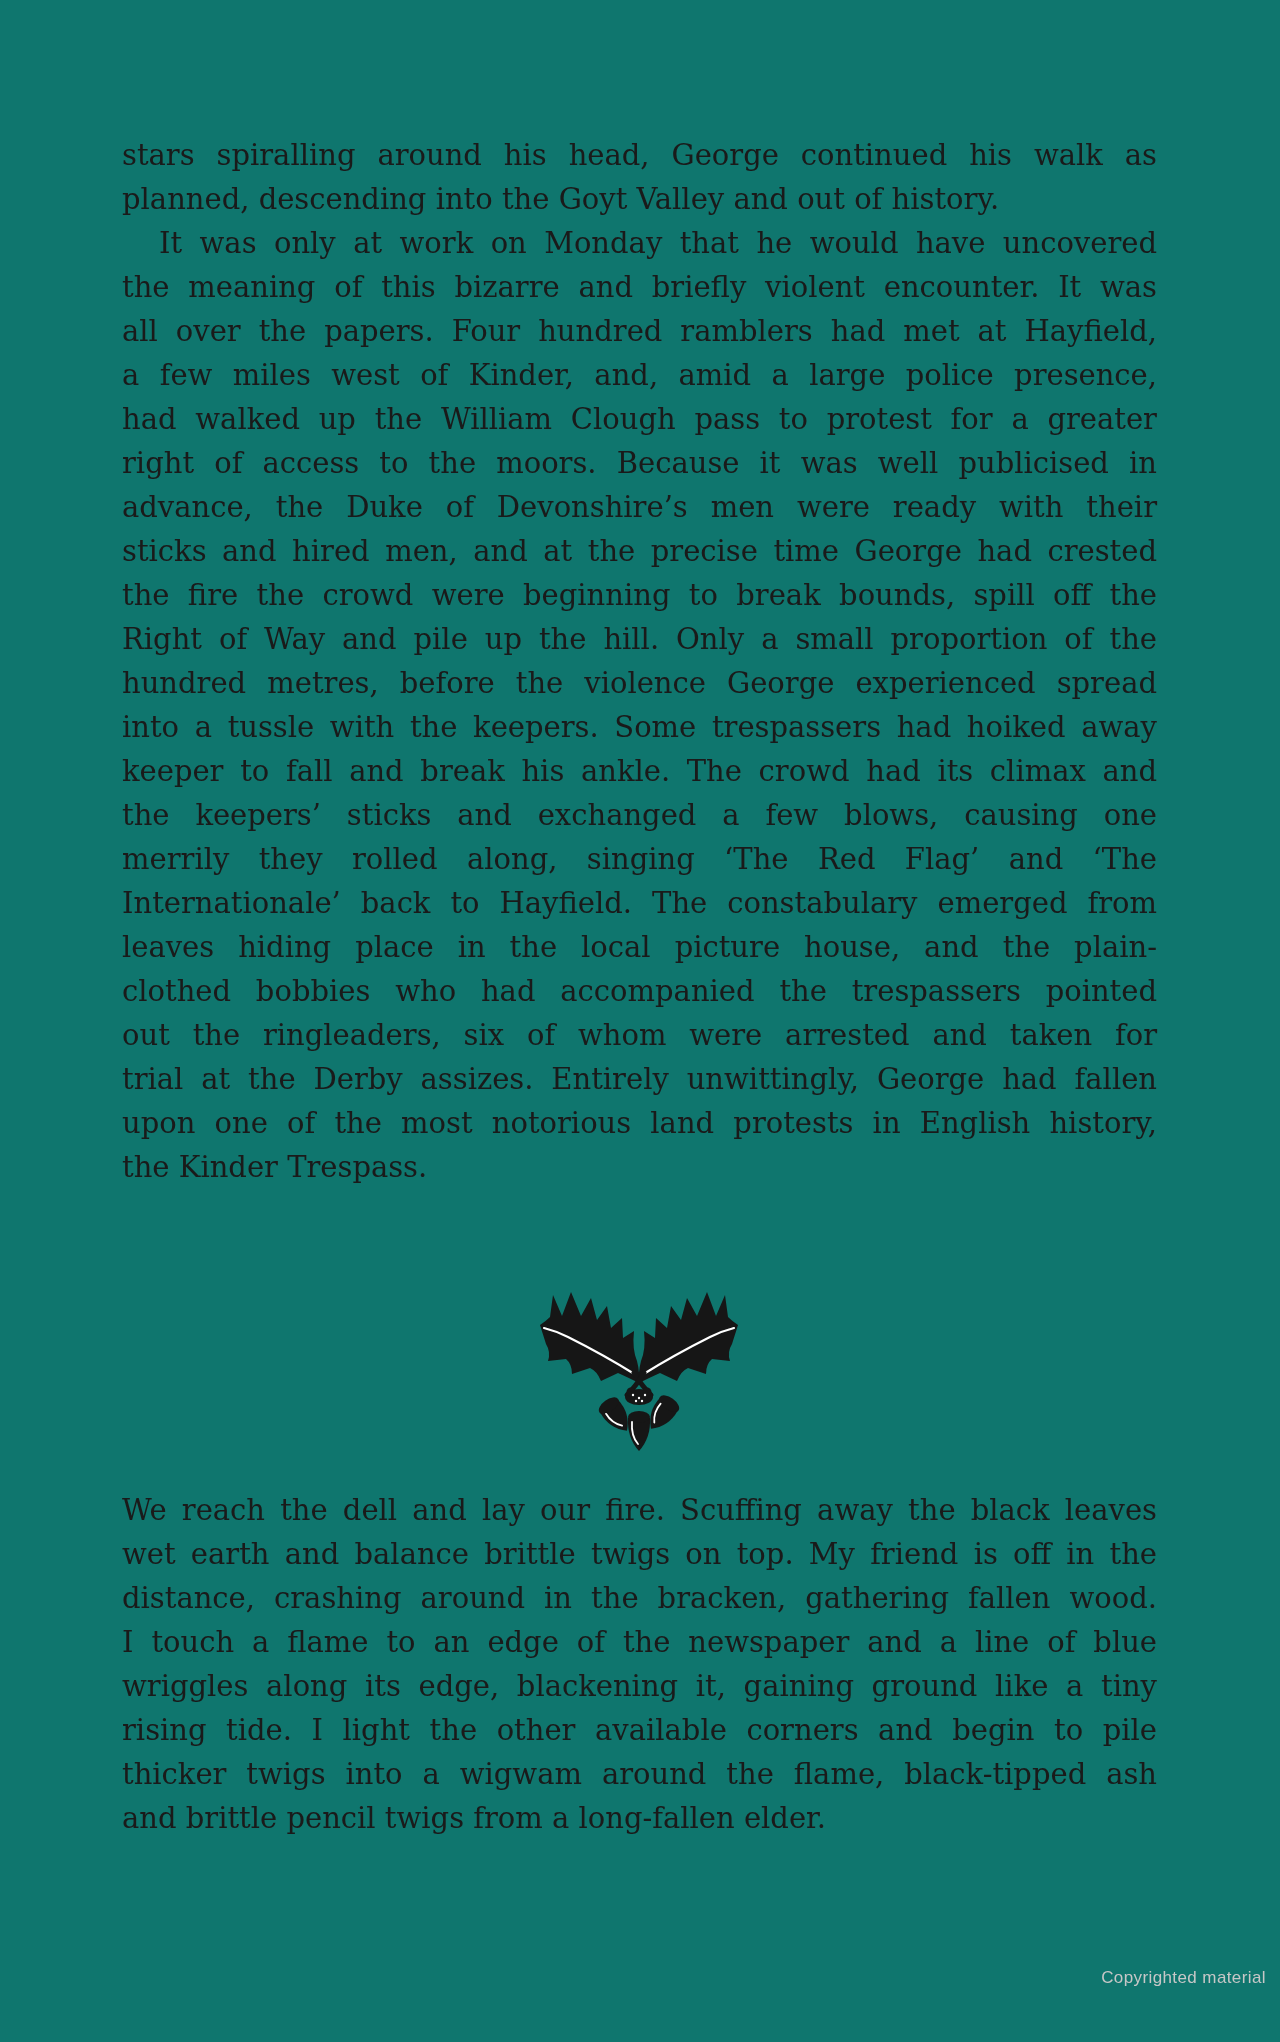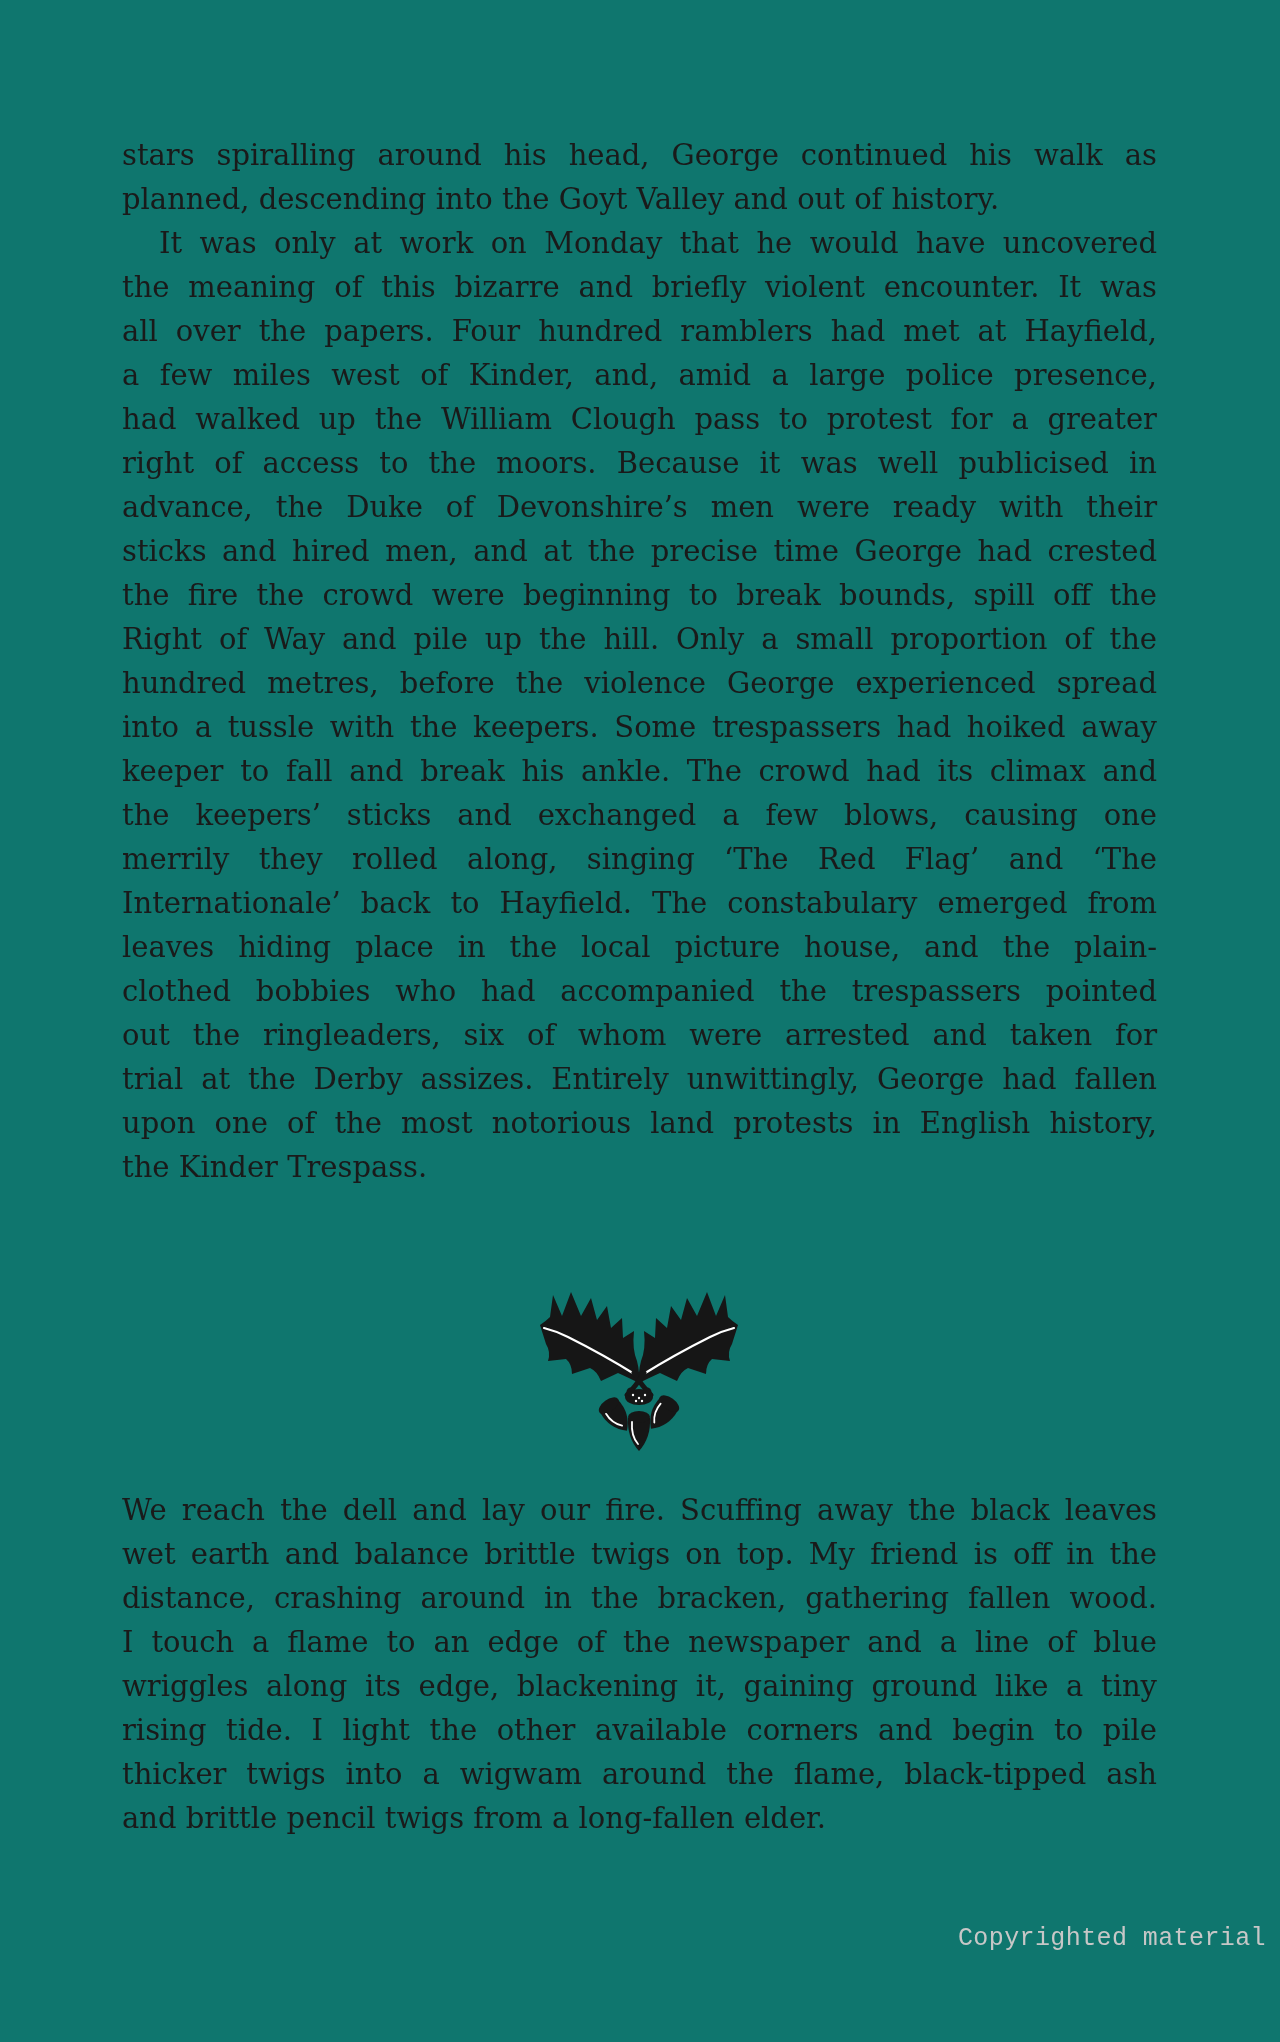--- a/index.html
+++ b/index.html
@@ -43,23 +43,23 @@
     left: 538px;
     top: 1291px;
     width: 202px;
     height: 162px;
     color: #161616;
   }
   #ornament svg { display: block; width: 202px; height: 162px; }
   #watermark {
     position: absolute;
     right: 14px;
-    top: 1924px;
-    font-family: Liberation Mono, monospace;
-    font-size: 25px;
+    top: 1968px;
+    font-family: Liberation Sans, sans-serif;
+    font-size: 17px;
     letter-spacing: 0.4px;
     color: #c7c7c7;
   }
 </style>
 </head>
 <body>
 
 <div id="page">
 
   <div class="textblock" id="textblock-top">

